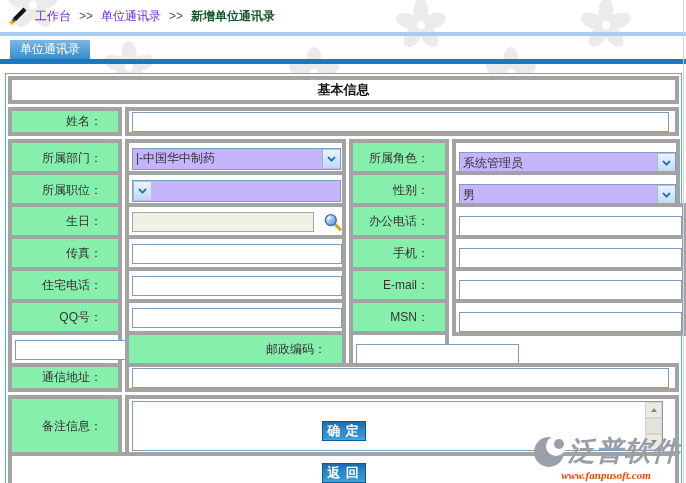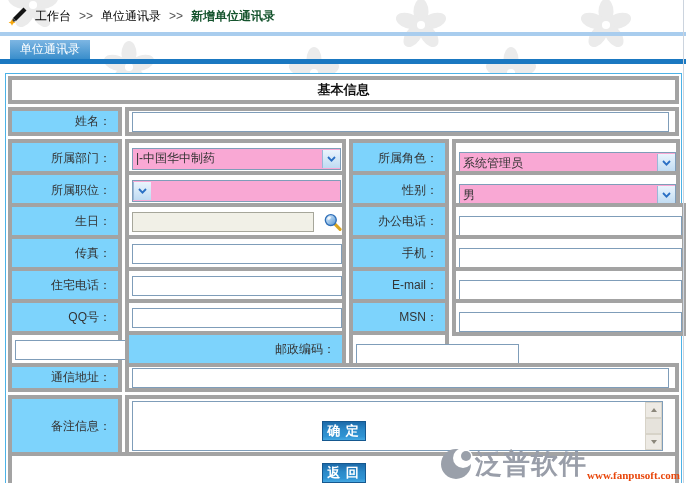--- a/index.html
+++ b/index.html
@@ -9,21 +9,21 @@
     font-family:"Liberation Sans","DejaVu Sans",sans-serif;
     font-size:12px;color:#333;
   }
   
   .flower{position:absolute;z-index:0;width:58px;height:58px;}
   
   .page{position:relative;z-index:1;}
   .page-right-edge{position:absolute;top:0;right:2px;bottom:0;width:1px;background:#ccd4de;z-index:3;}
   
   .breadcrumb{height:32px;display:flex;align-items:center;padding-left:8px;gap:6px;}
-  .breadcrumb .crumb{color:#000000;}
+  .breadcrumb .crumb{color:#6d28d9;}
   .breadcrumb .crumb.current{font-weight:bold;color:#14532d;}
   .breadcrumb .sep{color:#555;margin:0 2px;}
   .pen{width:19px;height:19px;margin-right:2px;}
   .bar-light{height:4px;background:#a9cdee;}
   .tabrow{height:23px;display:flex;align-items:flex-end;padding-left:10px;}
   .tab{
     height:19px;padding:0 10px;display:flex;align-items:center;
     background:linear-gradient(#7db6e3,#3a8ecb);
     color:#fff;cursor:pointer;
   }
@@ -36,38 +36,38 @@
   .row{display:grid;gap:3px;height:29px;}
   .row.single{grid-template-columns:114px 1fr;}
   .row.two{grid-template-columns:114px 221px 100px 1fr;}
   .row.tall{height:54px;}
   .cell{border:4px solid #a3a3a3;}
   .cell.head{
     height:20px;display:flex;align-items:center;justify-content:center;
     font-weight:bold;font-size:13px;color:#111;background:#fff;
   }
   .cell.lbl{
-    background:#7dd3fc;display:flex;align-items:center;justify-content:flex-end;
-    padding-right:7px;color:#333;
+    background:#86efac;display:flex;align-items:center;justify-content:flex-end;
+    padding-right:16px;color:#333;
   }
   .cell.fld{background:#fff;display:flex;align-items:center;padding-left:3px;}
   .cell.foot{
     height:27px;display:flex;align-items:center;justify-content:flex-end;gap:22px;background:#fff;flex-direction:column;
   }
   
   input.txt{
     height:18px;border:1px solid #7f9db9;background:#fff;
     font-family:inherit;font-size:12px;padding:0 3px;outline:none;
   }
   .w-left{width:207px;}
   .w-right{width:215px;margin-top:9px;}
   .w-full{width:calc(100% - 14px);}
   input.readonly{background:#f1f0e7;border:1px solid #a6a69a;width:178px;}
   .select{
-    height:20px;border:1px solid #7f9db9;background:#f9a8d4;display:flex;
+    height:20px;border:1px solid #7f9db9;background:#c4b5fd;display:flex;
     align-items:center;cursor:pointer;gap:34px;
   }
   .select .sel-val{flex:1;padding-left:3px;overflow:hidden;white-space:nowrap;}
   .select .sel-btn{
     width:17px;height:18px;margin:0;display:flex;align-items:center;justify-content:center;
     background:linear-gradient(#eaf4fd,#bfdbf2);border-left:1px solid #9ab8d8;
   }
   .mag{width:20px;height:20px;margin-left:9px;cursor:pointer;}
   
   .ta-wrap{
@@ -89,22 +89,22 @@
   .tri-down{width:0;height:0;border-left:3px solid transparent;border-right:3px solid transparent;border-top:4px solid #8b877b;}
   
   .btn{
     min-width:44px;height:22px;border:1px solid #15588f;cursor:pointer;
     background:linear-gradient(180deg,#1c6aa9 0%,#2b8ac9 45%,#2f93d3 80%,#46a9e2 100%);
     color:#fff;font-family:inherit;font-size:13px;font-weight:bold;letter-spacing:1px;
     display:flex;align-items:center;justify-content:center;padding:0 4px;
   }
   
   .logo{
-    position:absolute;right:6px;bottom:2px;z-index:5;display:flex;flex-direction:row;
-    align-items:flex-end;pointer-events:none;
+    position:absolute;right:6px;bottom:2px;z-index:5;display:flex;flex-direction:column;
+    align-items:center;pointer-events:none;font-style:italic;
   }
   .logo-top{display:flex;align-items:center;gap:2px;}
   .logo-text{font-size:27px;font-weight:bold;color:#999ea9;letter-spacing:1px;line-height:1;}
   .logo-url{font-size:11px;font-weight:bold;color:#e8470c;line-height:1.1;font-family:"Liberation Serif","DejaVu Serif",serif;}
 </style>
 </head>
 <body>
 
 <svg width="0" height="0" style="position:absolute">
   <defs>

